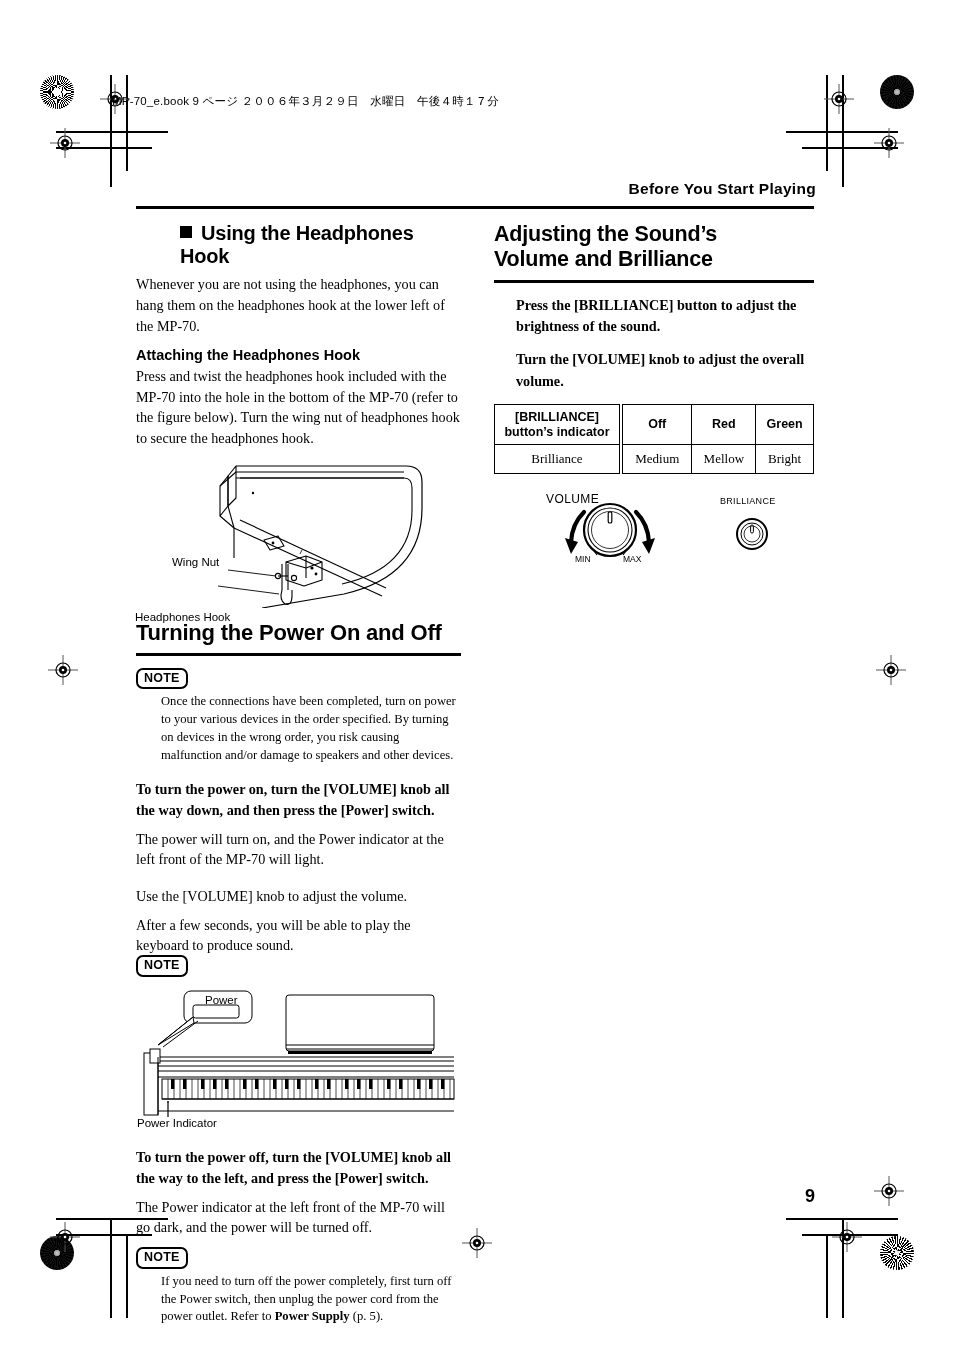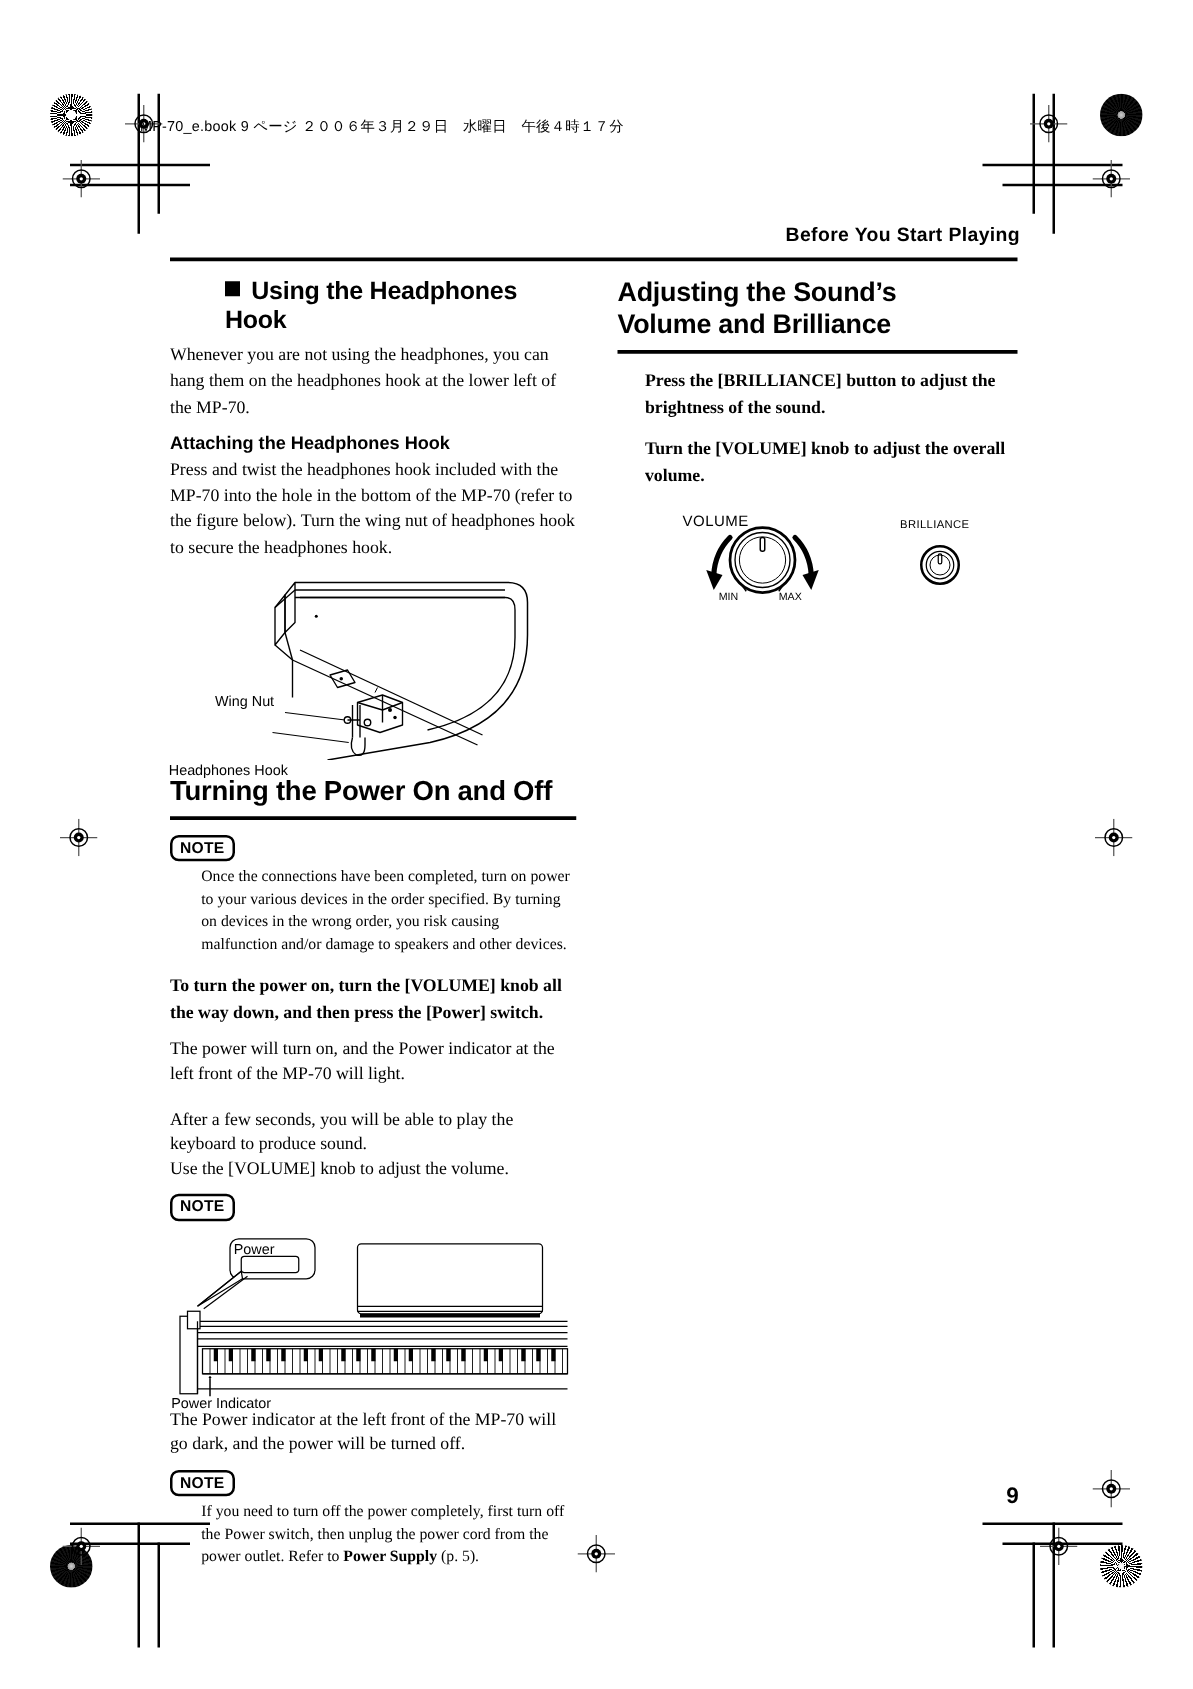--- a/index.html
+++ b/index.html
@@ -305,22 +305,22 @@
     <h1 class="big single" style="margin-top:12px;">Turning the Power On and Off</h1>
     <div class="rule-sec"></div>
 
     <div class="note-block">
       <span class="note-badge">NOTE</span>
       <div class="note-body">Once the connections have been completed, turn on power to your various devices in the order specified. By turning on devices in the wrong order, you risk causing malfunction and/or damage to speakers and other devices.</div>
     </div>
 
     <p class="lead" style="margin-top:14px;">To turn the power on, turn the [VOLUME] knob all the way down, and then press the [Power] switch.</p>
     <p class="body tight" style="margin-bottom:17px;">The power will turn on, and the Power indicator at the left front of the MP-70 will light.</p>
+    <p class="body tight" style="margin-bottom:10px;">Use the [VOLUME] knob to adjust the volume.</p>
     <p class="body tight" style="margin-bottom:0;">After a few seconds, you will be able to play the keyboard to produce sound.</p>
-    <p class="body tight" style="margin-bottom:10px;">Use the [VOLUME] knob to adjust the volume.</p>
 
     <div class="note-block">
       <span class="note-badge">NOTE</span>
     </div>
 
     <div class="fig" style="height:140px; margin-top:8px;">
       <svg width="325" height="140" viewBox="0 0 325 140">
         <g fill="none" stroke="#000" stroke-width="1">
 
           <rect x="48" y="4" width="68" height="32" rx="7" fill="#fff"></rect>
@@ -419,42 +419,62 @@
             <rect x="305" y="92" width="3.4" height="10"></rect>
           </g>
 
           <path d="M26 112 L318 112"></path>
           <path d="M22 124 L318 124"></path>
 
           <path d="M32 116 L32 130" stroke-width="1.2"></path>
           <circle cx="32" cy="115" r="1" fill="#000" stroke="none"></circle>
         </g>
       </svg>
-      <div class="figlabel" style="left:51px; top:7px;">Power</div>
+      <div class="figlabel" style="left:69px; top:7px;">Power</div>
       <div class="figlabel" style="left:1px; top:130px;">Power Indicator</div>
     </div>
 
+    <p class="lead" style="margin-top:20px;">To turn the power off, turn the [VOLUME] knob all the way to the left, and press the [Power] switch.</p>
     <p class="body tight" style="margin-bottom:10px;">The Power indicator at the left front of the MP-70 will go dark, and the power will be turned off.</p>
 
     <div class="note-block">
       <span class="note-badge">NOTE</span>
       <div class="note-body"><span>If you need to turn off the power completely, first turn off the Power switch, then unplug the power cord from the power outlet. Refer to </span><b>Power Supply</b><span> (p. 5).</span></div>
     </div>
   </div>
 
   <div class="col-right">
     <h1 class="big">
       <span>Adjusting the Sound’s</span><br>
       <span>Volume and Brilliance</span>
     </h1>
     <div class="rule-sec"></div>
 
     <p class="lead" style="margin-left:22px; margin-bottom:12px;">Press the [BRILLIANCE] button to adjust the brightness of the sound.</p>
     <p class="lead" style="margin-left:22px; margin-bottom:12px;">Turn the [VOLUME] knob to adjust the overall volume.</p>
 
+    <table class="brill">
+      <tbody>
+          <tr>
+        <td class="c0">
+          <span>[BRILLIANCE]</span><br>
+          <span>button’s indicator</span>
+        </td>
+        <td>Off</td>
+        <td>Red</td>
+        <td>Green</td>
+      </tr>
+      <tr class="vals">
+        <td class="c0">Brilliance</td>
+        <td>Medium</td>
+        <td>Mellow</td>
+        <td>Bright</td>
+      </tr>
+    </tbody>
+      </table>
 
     <div class="fig" style="height:95px; margin-top:16px; margin-left:46px;">
       <svg width="270" height="95" viewBox="0 0 270 95">
         <g fill="none" stroke="#000">
 
           <circle cx="70" cy="40" r="26" stroke-width="2.2"></circle>
           <circle cx="70" cy="40" r="22" stroke-width="1.1"></circle>
           <circle cx="70" cy="40" r="18.5" stroke-width="0.8"></circle>
           <rect x="68.2" y="22" width="3.6" height="11" rx="1.6" stroke-width="1.2"></rect>
 

